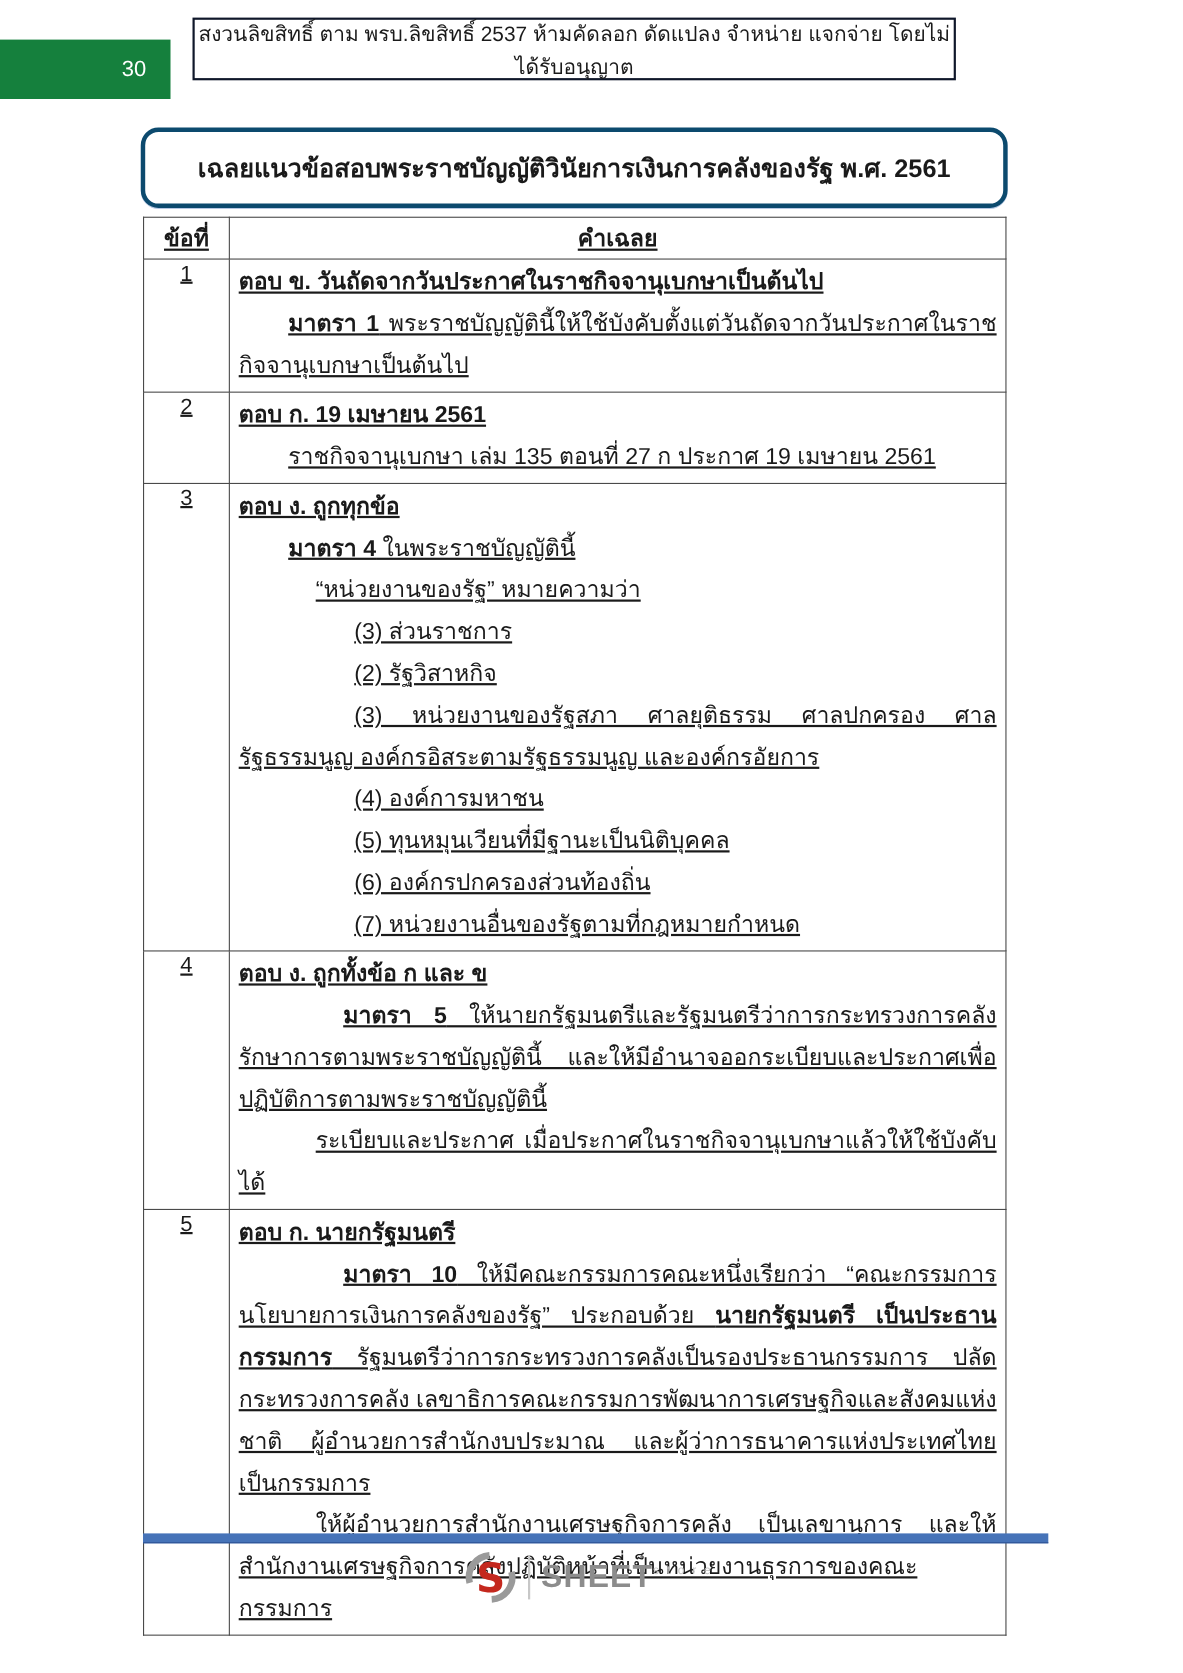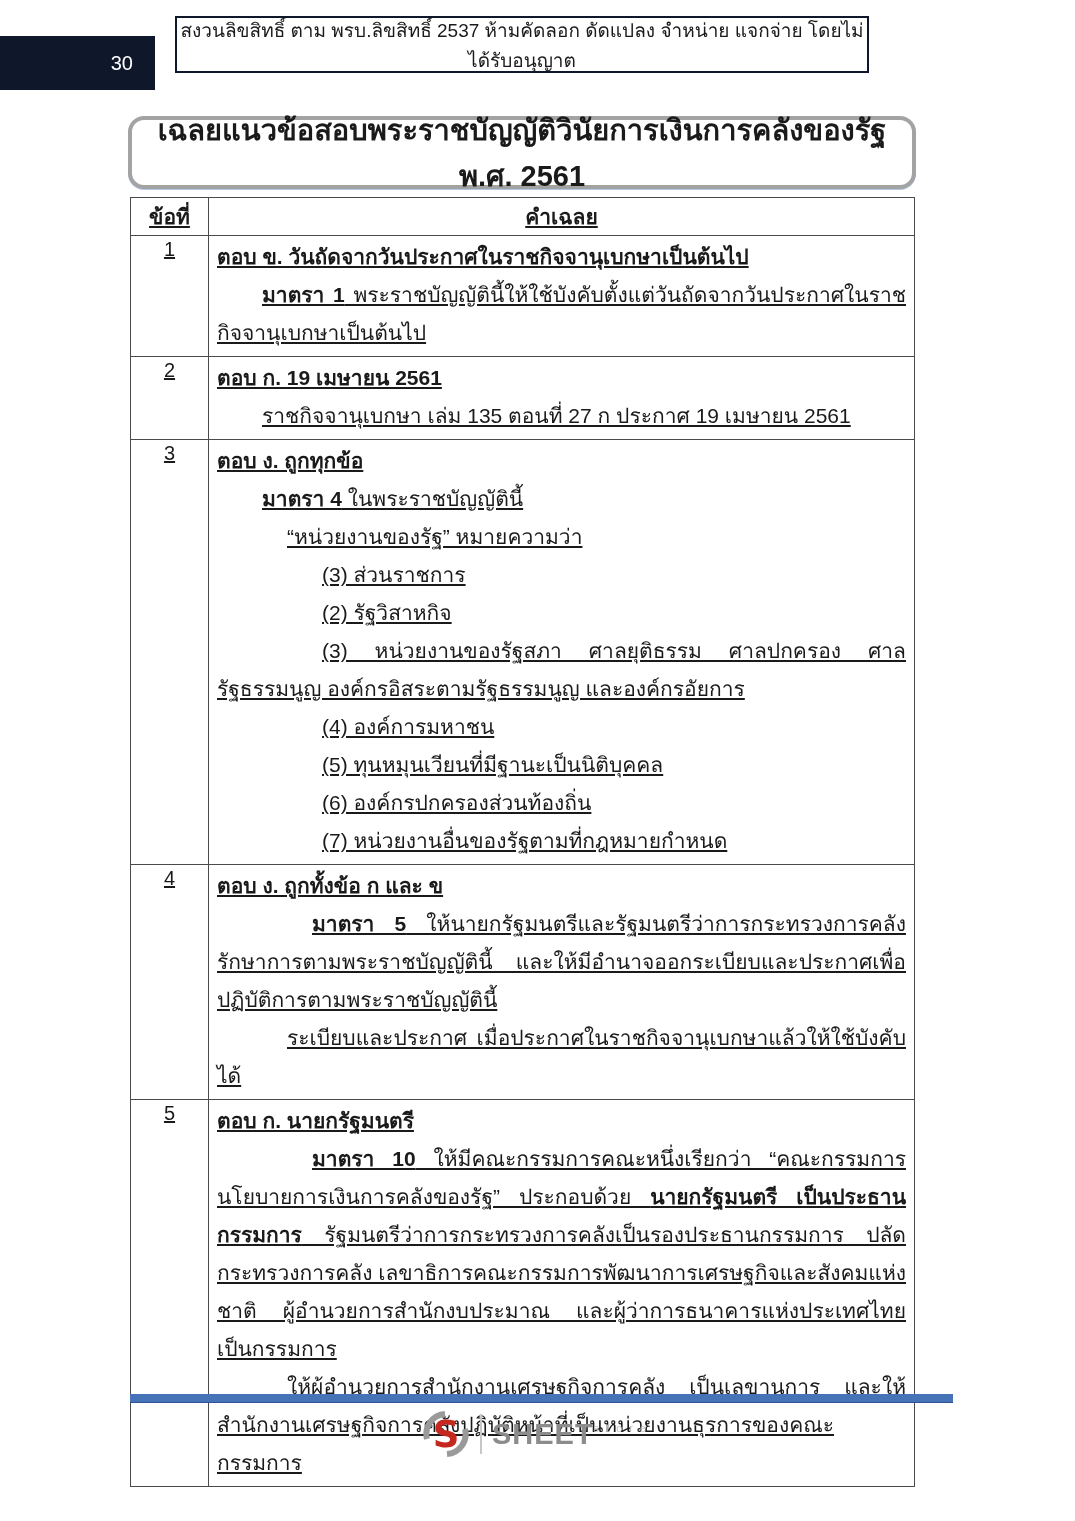--- a/index.html
+++ b/index.html
@@ -7,37 +7,37 @@
     position:relative;
     width:1075px;height:1521px;
     background:#ffffff;
     font-family:"Liberation Sans","DejaVu Sans",sans-serif;
     color:#1a1a1a;
     overflow:hidden;
   }
   
   .page-num-box{
     position:absolute;left:0;top:36px;width:155px;height:54px;
-    background:#0f172a;color:#fff;
+    background:#15803d;color:#fff;
     display:flex;align-items:center;justify-content:flex-end;
     padding-right:22px;box-sizing:border-box;
     font-size:20px;
   }
   .copyright-box{
     position:absolute;left:175px;top:16px;width:694px;height:57px;
     border:2px solid #0f172a;background:#fff;
     display:flex;align-items:center;justify-content:center;
     font-size:19px;text-align:center;box-sizing:border-box;
   }
   
   .title-box{
     position:absolute;left:128px;top:116px;width:788px;height:73px;
-    border:4px solid #a3a3a3;border-radius:16px;background:#fff;
+    border:4px solid #0c4a6e;border-radius:16px;background:#fff;
     display:flex;align-items:center;justify-content:center;
-    font-size:29px;font-weight:bold;text-align:center;box-sizing:border-box;
+    font-size:23px;font-weight:bold;text-align:center;box-sizing:border-box;
     box-shadow:0 1px 0 rgba(70,115,184,.4);
   }
   
   table.answers{
     position:absolute;left:130px;top:197px;width:785px;
     border-collapse:collapse;table-layout:fixed;
     font-size:21px;
     text-decoration:underline;
   }
   table.answers th,table.answers td{

